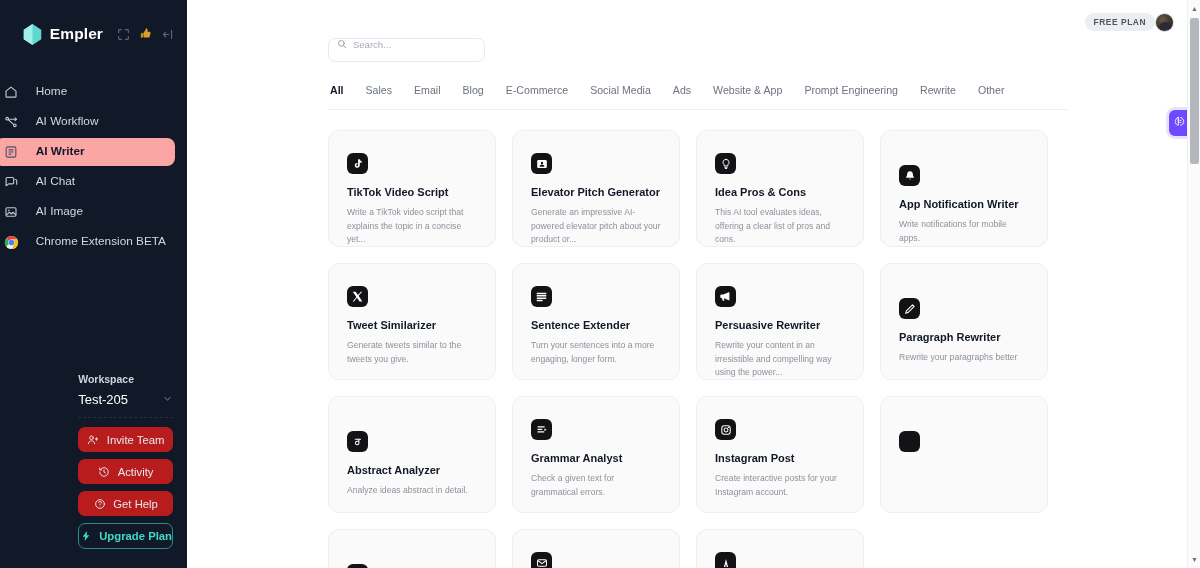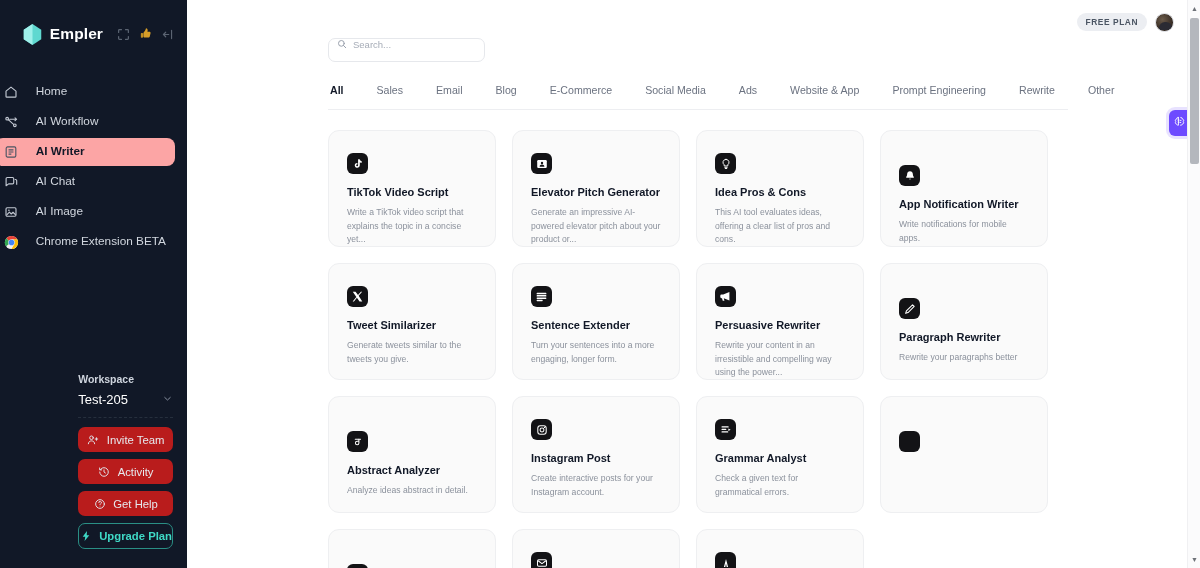--- a/index.html
+++ b/index.html
@@ -106,21 +106,21 @@
   .main {
     flex: 1 1 auto;
     height: 568px;
     background: #ffffff;
     position: relative;
     overflow: hidden;
   }
   .topbar {
     position: absolute; top: 0; right: 0;
     height: 36px;
-    display: flex; align-items: center; gap: 8px;
+    display: flex; align-items: center; gap: 0;
     padding-right: 26px; padding-top: 8px;
   }
   .plan-badge {
     background: #eceef2;
     color: #4b5563;
     font-size: 8.4px;
     font-weight: 600;
     letter-spacing: .55px;
     padding: 4px 9px;
     border-radius: 20px;
@@ -160,21 +160,21 @@
   .search-input {
     border: 0; outline: 0; font-size: 9.5px; color: #6b7280;
     font-family: "Liberation Sans", sans-serif;
     background: transparent; width: 100%;
   }
   .search-input::placeholder { color: #a6acb7; }
 
   .tabs {
     margin-top: 22px;
     display: flex; align-items: center;
-    gap: 15px;
+    gap: 4px;
     border-bottom: 1px solid #edeef1;
     padding-bottom: 13px;
   }
   .tab {
     font-size: 10.6px;
     color: #6b7280;
     cursor: pointer;
     white-space: nowrap;
     padding: 0 18px 0 0;
     user-select: none;
@@ -553,41 +553,41 @@
                 <path d="M4.4 4.2h7"></path>
                 <path d="M9.2 4.2v5.2a2.3 2.3 0 11-2.3-2.3h2.3"></path>
               </svg>
           </div>
           <div class="card-title">Abstract Analyzer</div>
           <div class="card-desc">Analyze ideas abstract in detail.</div>
         </div>
 
         <div class="card">
           <div class="card-ico">
-            <svg width="12" height="12" viewBox="0 0 16 16" fill="none" stroke="currentColor" stroke-width="1.4">
-                <rect x="2.4" y="2.4" width="11.2" height="11.2" rx="3.2"></rect>
-                <circle cx="8" cy="8" r="2.6"></circle>
-                <circle cx="11.4" cy="4.6" r=".8" fill="currentColor" stroke="none"></circle>
-              </svg>
-          </div>
-          <div class="card-title">Instagram Post</div>
-          <div class="card-desc">Create interactive posts for your Instagram account.</div>
-        </div>
-
-        <div class="card">
-          <div class="card-ico">
             <svg width="12" height="12" viewBox="0 0 16 16" fill="currentColor">
                 <rect x="2" y="3" width="9.6" height="1.7" rx=".7"></rect>
                 <rect x="2" y="6.3" width="6.4" height="1.7" rx=".7"></rect>
                 <rect x="2" y="9.6" width="9" height="1.7" rx=".7"></rect>
                 <path d="M11.2 6l3 1.6-3 1.6z"></path>
               </svg>
           </div>
           <div class="card-title">Grammar Analyst</div>
           <div class="card-desc">Check a given text for grammatical errors.</div>
+        </div>
+
+        <div class="card">
+          <div class="card-ico">
+            <svg width="12" height="12" viewBox="0 0 16 16" fill="none" stroke="currentColor" stroke-width="1.4">
+                <rect x="2.4" y="2.4" width="11.2" height="11.2" rx="3.2"></rect>
+                <circle cx="8" cy="8" r="2.6"></circle>
+                <circle cx="11.4" cy="4.6" r=".8" fill="currentColor" stroke="none"></circle>
+              </svg>
+          </div>
+          <div class="card-title">Instagram Post</div>
+          <div class="card-desc">Create interactive posts for your Instagram account.</div>
         </div>
 
         <div class="card lower">
           <div class="card-ico">
             
           </div>
           <div class="card-title"></div>
           <div class="card-desc"></div>
         </div>
 

